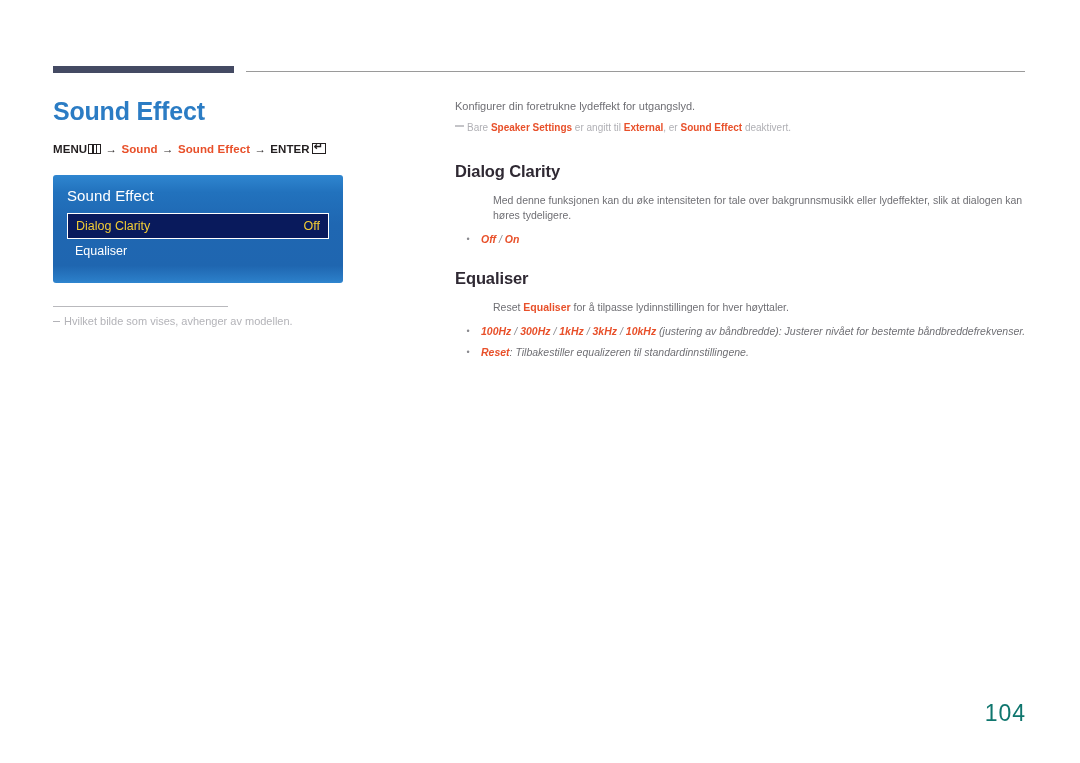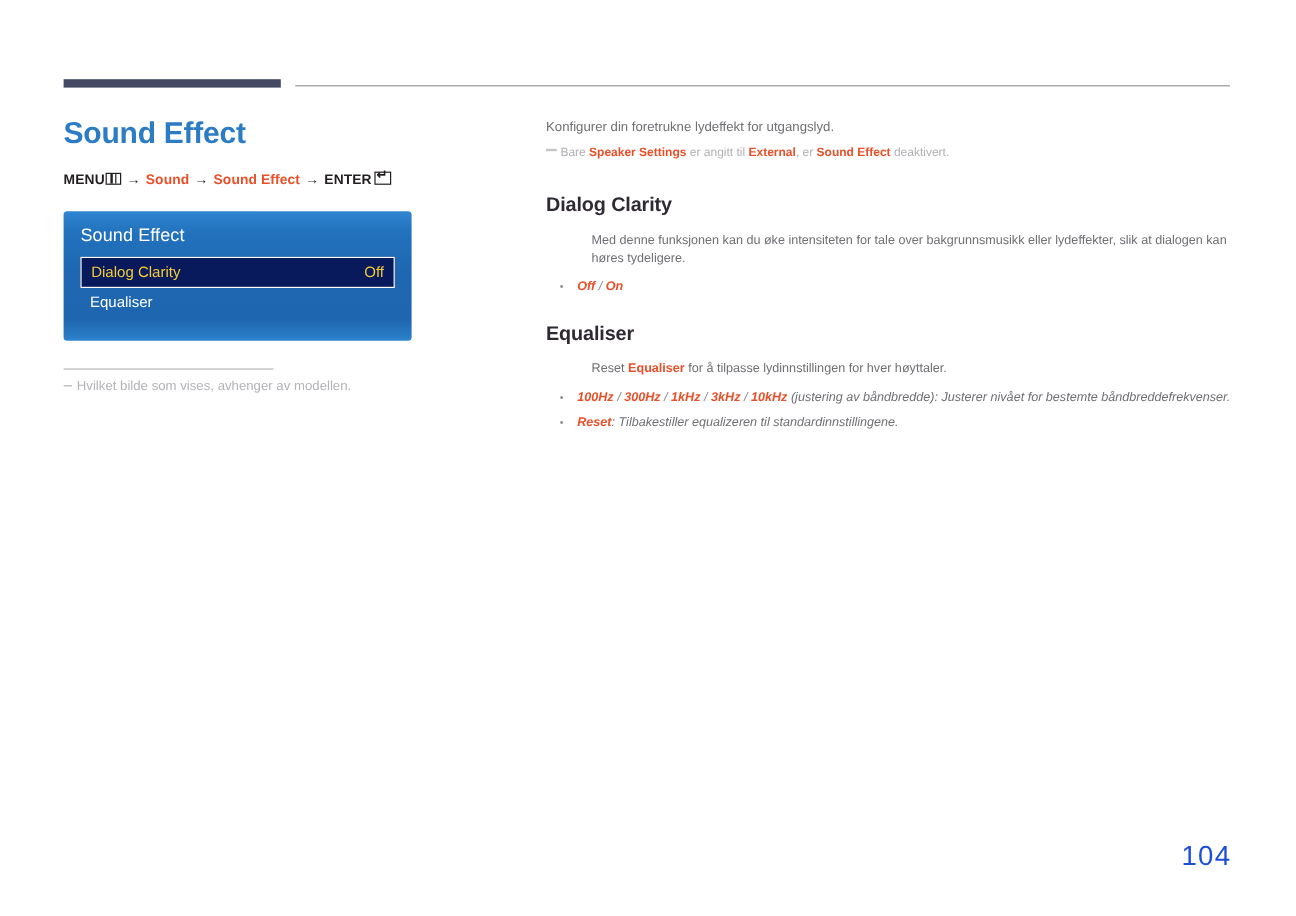--- a/index.html
+++ b/index.html
@@ -239,21 +239,21 @@
   .mt-12 { margin-top: 12px; }
   .mt-22 { margin-top: 22px; }
   .mt-26 { margin-top: 26px; }
 
   
   #page-number {
     position: absolute;
     right: 54px;
     bottom: 36px;
     font-size: 23px;
-    color: #1d4ed8;
+    color: #0f766e;
     letter-spacing: 1px;
   }
 </style>
 </head>
 <body>
 
 <div id="top-rules">
   <div id="rule-left"></div>
   <div id="rule-right"></div>
 </div>

